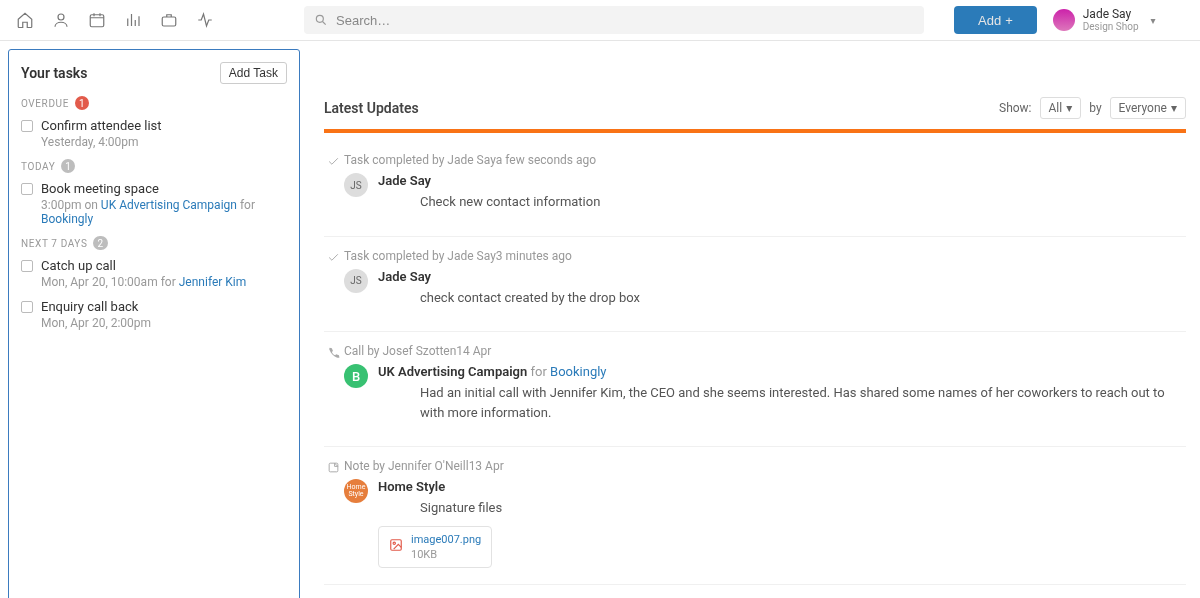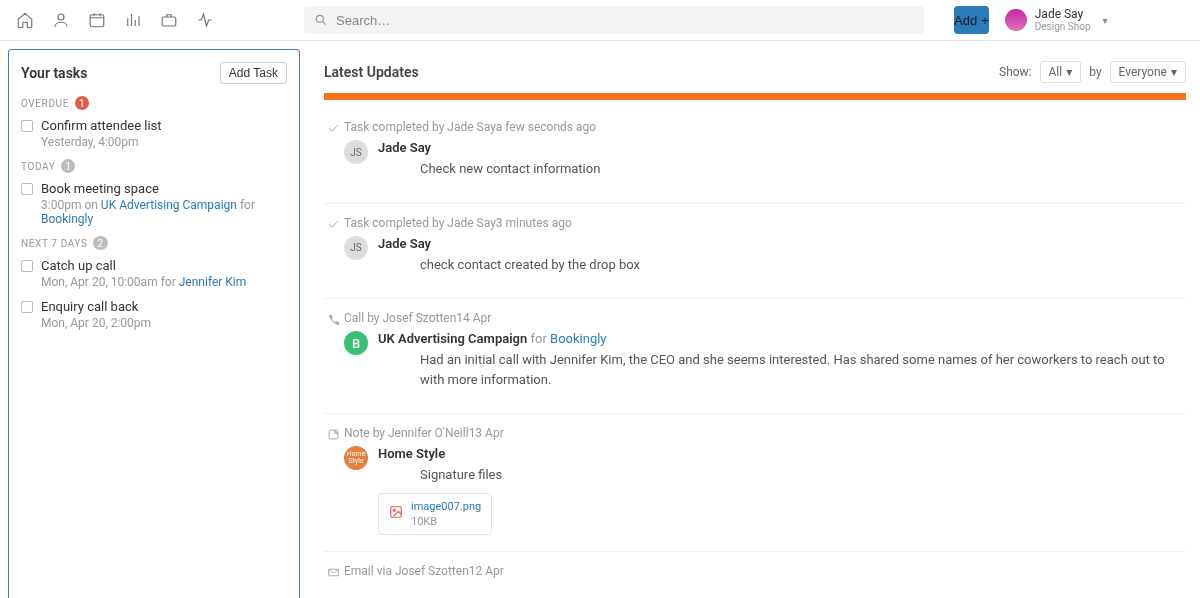--- a/index.html
+++ b/index.html
@@ -8,21 +8,21 @@
 
 .topnav { display: flex; align-items: center; height: 41px; background: #fff; border-bottom: 1px solid #e5e5e5; padding: 0 16px; }
 .nav-icons { display: flex; gap: 18px; align-items: center; }
 .nav-icon { width: 18px; height: 18px; color: #666; display: flex; align-items: center; justify-content: center; cursor: pointer; }
 .nav-icon svg { width: 18px; height: 18px; stroke: #777; fill: none; stroke-width: 1.6; }
 .search-wrap { flex: 1; margin: 0 30px 0 90px; max-width: 620px; }
 .search { position: relative; }
 .search input { width: 100%; height: 28px; border: none; background: #f3f3f3; border-radius: 4px; padding: 0 10px 0 32px; font-size: 13px; color: #555; }
 .search input::placeholder { color: #888; }
 .search-icon { position: absolute; left: 10px; top: 7px; width: 14px; height: 14px; color: #888; }
-.add-btn { background: #2b7bb9; color: #0f172a; border: none; height: 28px; padding: 0 0; border-radius: 4px; font-size: 13px; display: flex; align-items: center; gap: 4px; cursor: pointer; }
+.add-btn { background: #2b7bb9; color: #e5e5e5; border: none; height: 28px; padding: 0 24px; border-radius: 4px; font-size: 13px; display: flex; align-items: center; gap: 4px; cursor: pointer; }
 .user-pod { display: flex; align-items: center; gap: 8px; margin-left: 16px; cursor: pointer; }
 .user-pod .avatar { width: 22px; height: 22px; border-radius: 50%; background: linear-gradient(#c2a, #d7b); }
 .user-meta { display: flex; flex-direction: column; line-height: 1.1; }
 .user-name { font-size: 12px; color: #333; }
 .user-sub { font-size: 10px; color: #999; }
 .caret { font-size: 10px; color: #888; margin-left: 4px; }
 
 
 .main { display: flex; height: 557px; }
 .sidebar { width: 308px; padding: 8px; }
@@ -35,21 +35,21 @@
 .badge-red { background: #e25b4b; }
 .badge-gray { background: #bdbdbd; }
 .task-item { display: flex; gap: 8px; margin-bottom: 10px; }
 .task-checkbox { width: 12px; height: 12px; border: 1px solid #bbb; border-radius: 2px; margin-top: 2px; flex-shrink: 0; cursor: pointer; }
 .task-title { font-size: 13px; color: #333; margin-bottom: 2px; }
 .task-meta { font-size: 12px; color: #999; }
 .task-meta .link { color: #2b7bb9; }
 
 
 .content { flex: 1; padding: 20px 14px 0 16px; overflow-y: hidden; }
-.updates-head { display: flex; justify-content: space-between; align-items: center; border-bottom: 7px solid #f97316; padding-bottom: 10px; margin-bottom: 8px; }
+.updates-head { display: flex; justify-content: space-between; align-items: center; border-bottom: 4px solid #f97316; padding-bottom: 10px; margin-bottom: 8px; margin-top: 36px; }
 .updates-title { font-size: 14px; font-weight: 600; color: #444; }
 .filter-group { display: flex; align-items: center; gap: 8px; font-size: 12px; color: #666; }
 .dropdown { border: 1px solid #ddd; border-radius: 3px; padding: 3px 8px; font-size: 12px; cursor: pointer; display: flex; align-items: center; gap: 4px; }
 
 .update { display: flex; border-bottom: 1px solid #f0f0f0; padding: 12px 0 16px; }
 .update-icon-col { width: 18px; display: flex; justify-content: center; padding-top: 2px; }
 .update-icon-col svg { width: 13px; height: 13px; stroke: #aaa; fill: none; stroke-width: 1.8; }
 .update-body { flex: 1; padding-left: 2px; }
 .update-head-row { display: flex; justify-content: flex-start; font-size: 12px; color: #999; margin-bottom: 6px; }
 .update-inner { display: flex; gap: 10px; }

